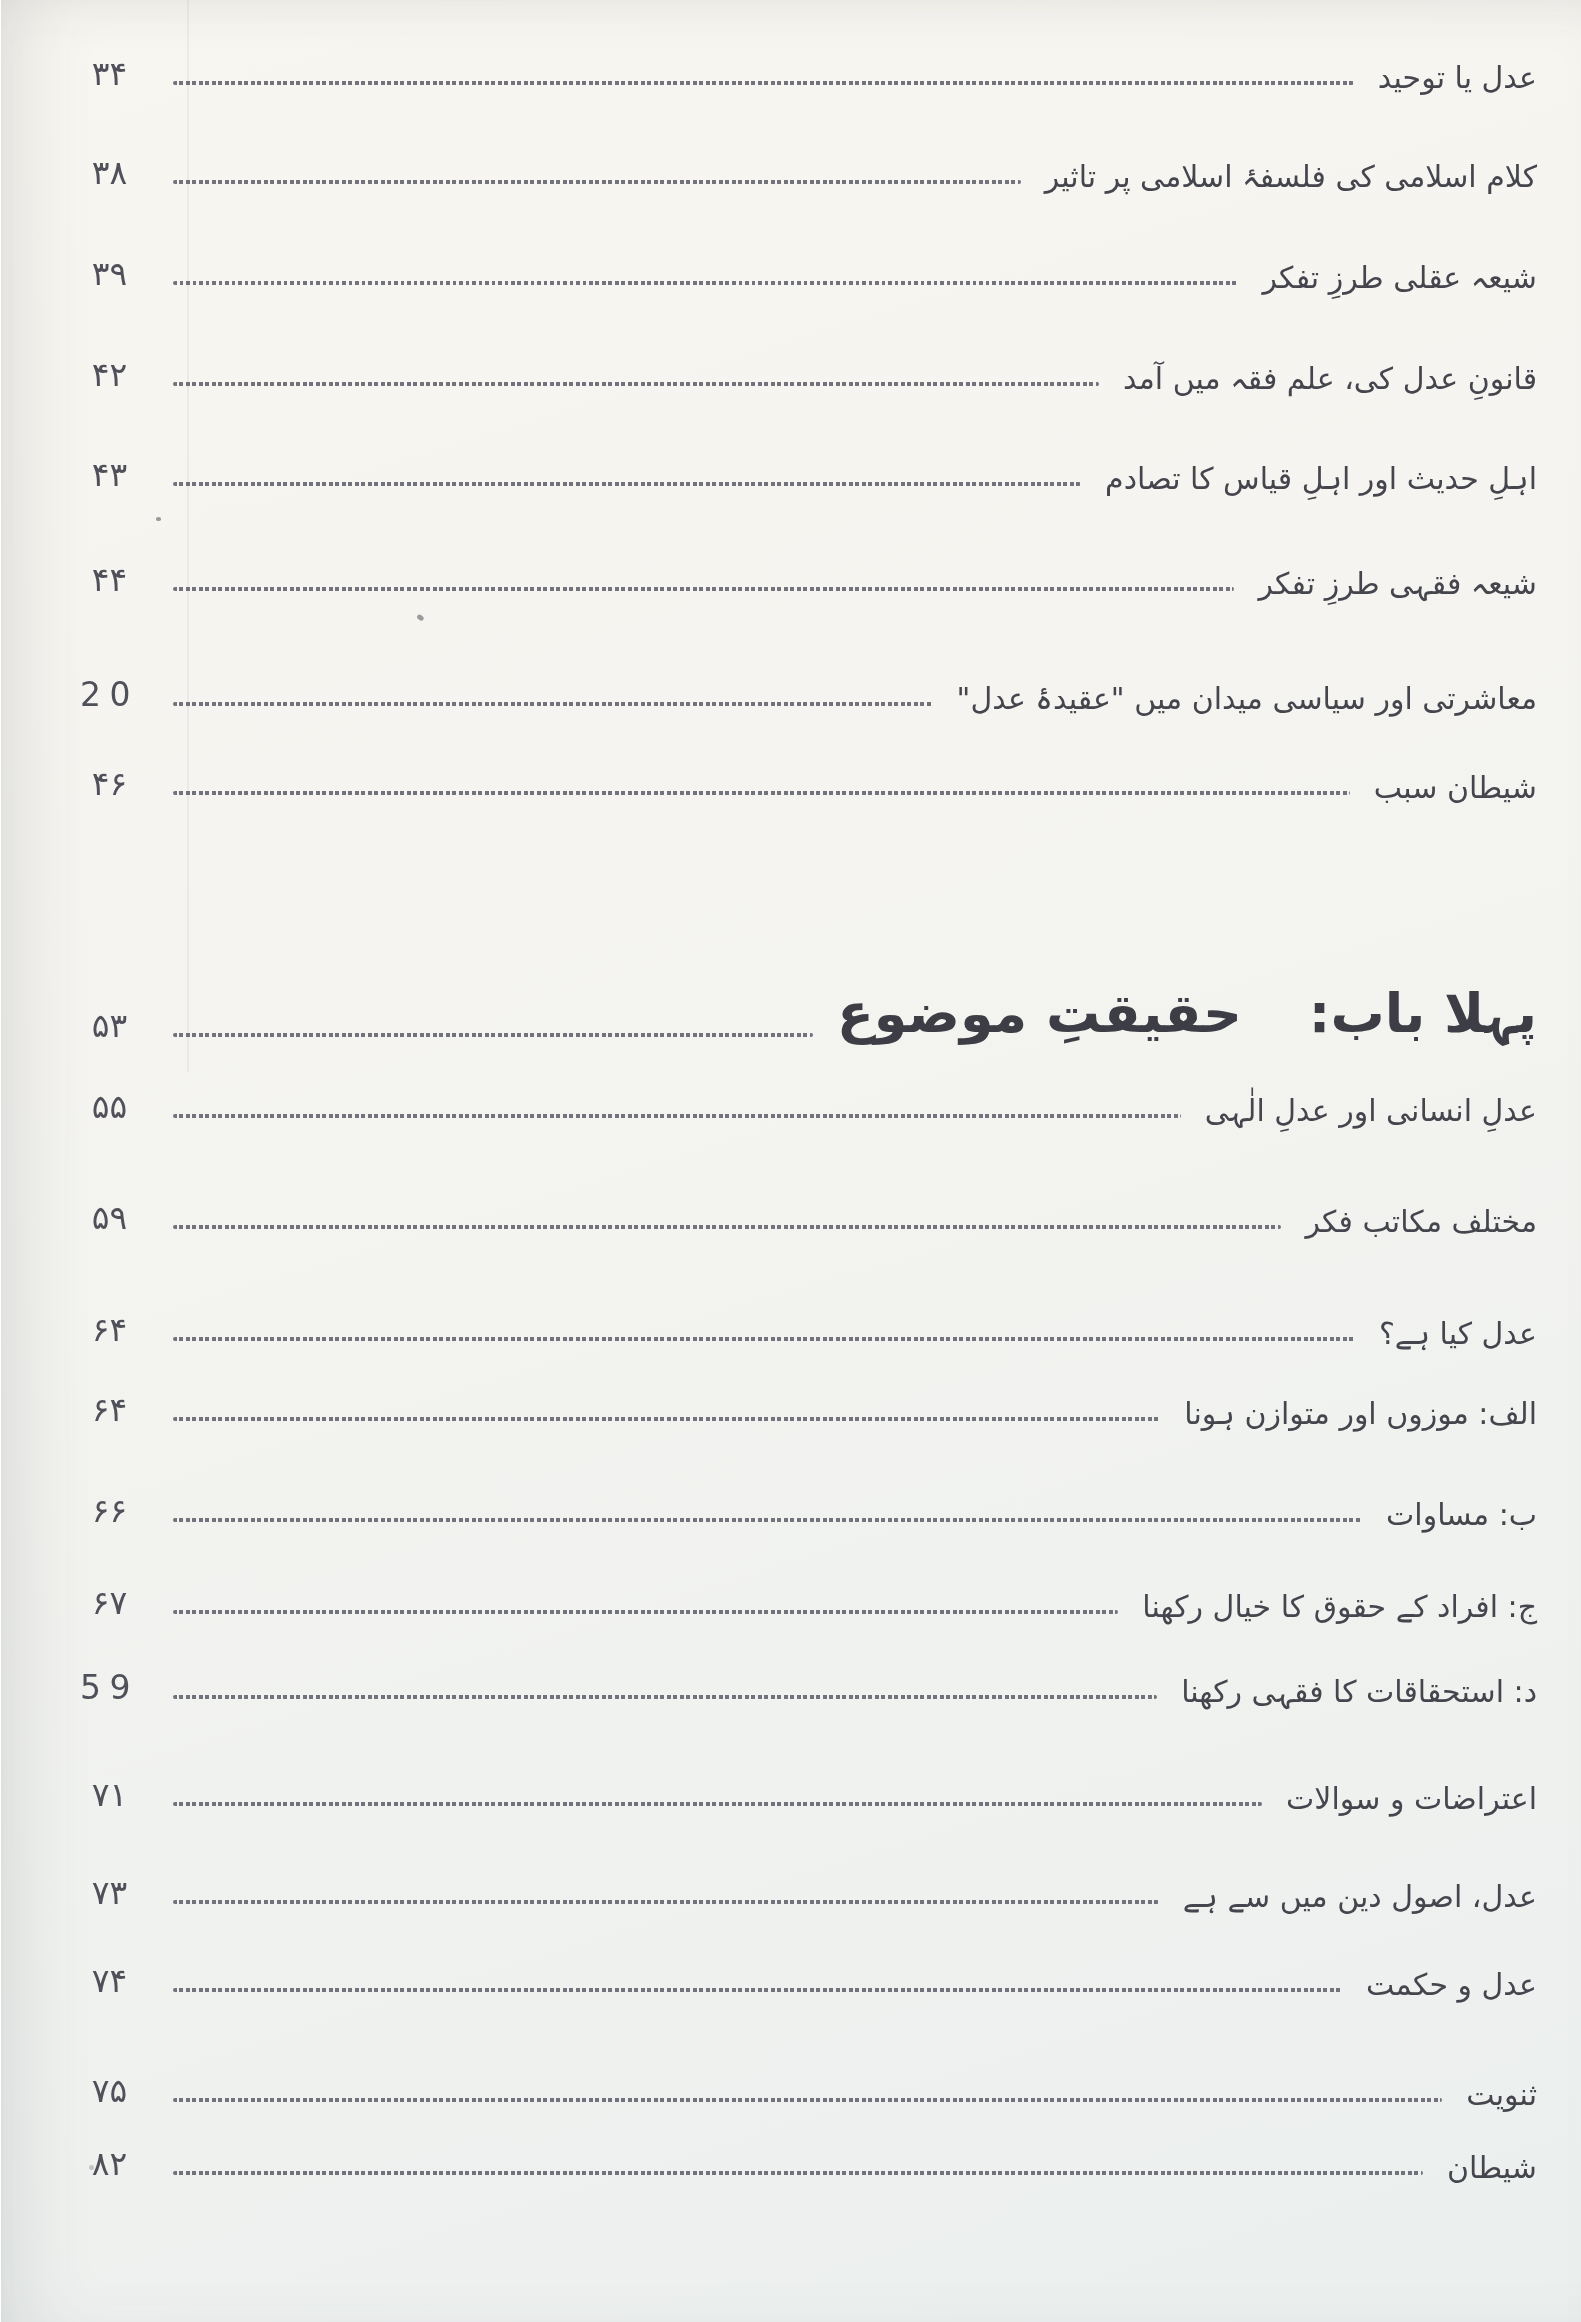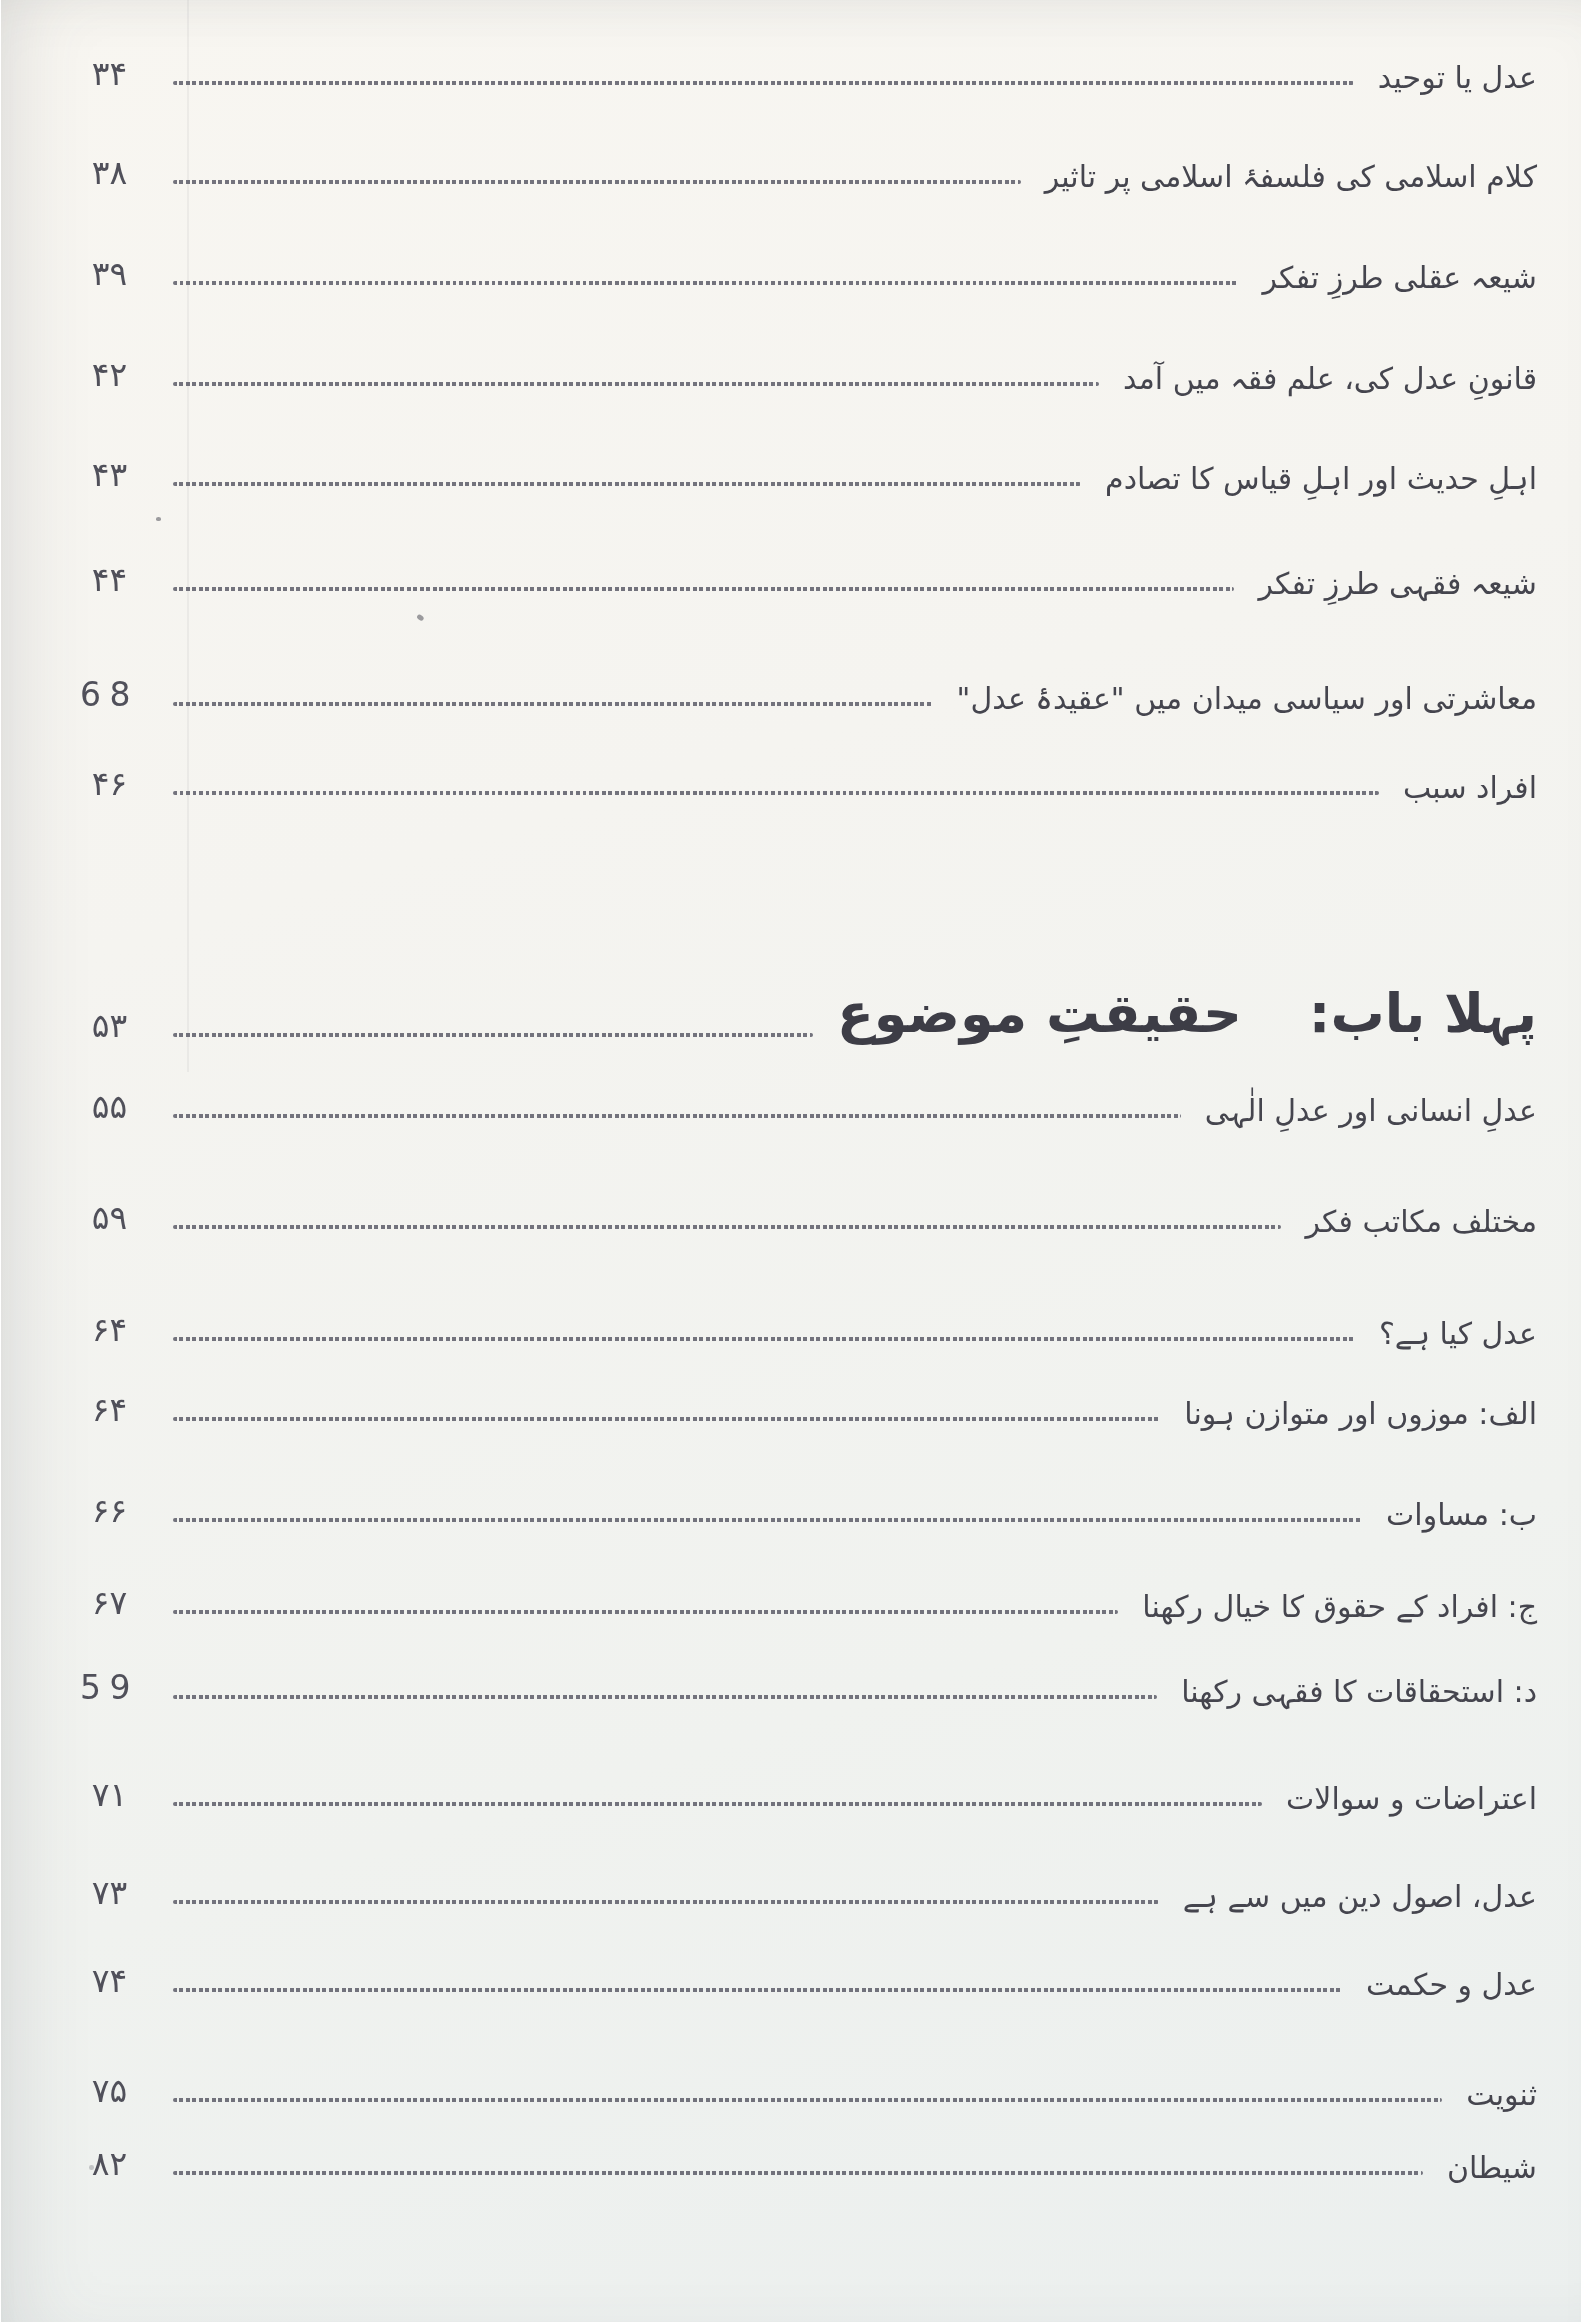--- a/index.html
+++ b/index.html
@@ -126,25 +126,25 @@
 
   <div class="row" style="top:525px">
     <span class="title">شیعہ فقہی طرزِ تفکر</span>
     <div class="leader"></div>
     <span class="num">۴۴</span>
   </div>
 
   <div class="row" style="top:640px">
     <span class="title">معاشرتی اور سیاسی میدان میں "عقیدۂ عدل"</span>
     <div class="leader"></div>
-    <span class="num">68</span>
+    <span class="num">20</span>
   </div>
 
   <div class="row" style="top:729px">
-    <span class="title">افراد سبب</span>
+    <span class="title">شیطان سبب</span>
     <div class="leader"></div>
     <span class="num">۴۶</span>
   </div>
 
   <div class="row chapter" style="top:956px">
     <span class="title"><span>پہلا باب:</span><span class="chapter-main">حقیقتِ موضوع</span></span>
     <div class="leader"></div>
     <span class="num">۵۳</span>
   </div>
 

